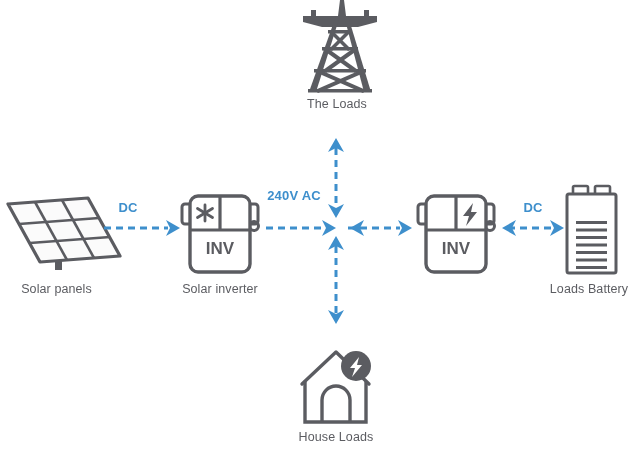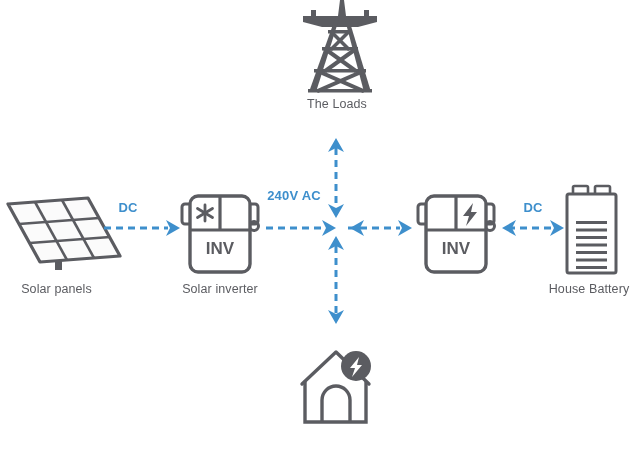--- a/index.html
+++ b/index.html
@@ -195,22 +195,23 @@
 
   </svg>
 
   <div class="node-label" style="left:282px; top:97px; width:110px;">The Loads</div>
 
   <div class="node-label" style="left:162px; top:282px; width:116px;">Solar inverter</div>
 
   <div class="node-label" style="left:0px; top:282px; width:113px;">Solar panels</div>
 
 
-  <div class="node-label" style="left:538px; top:282px; width:102px;">House Battery</div>
-
+  <div class="node-label" style="left:538px; top:282px; width:102px;">Loads Battery</div>
+
+  <div class="node-label" style="left:281px; top:430px; width:110px;">House Loads</div>
 
   <div class="flow-label" style="left:100px; top:200px; width:56px;">DC</div>
 
   <div class="flow-label" style="left:258px; top:188px; width:72px;">240V AC</div>
 
   <div class="flow-label" style="left:505px; top:200px; width:56px;">DC</div>
 
 </div>
 
 </body></html>

